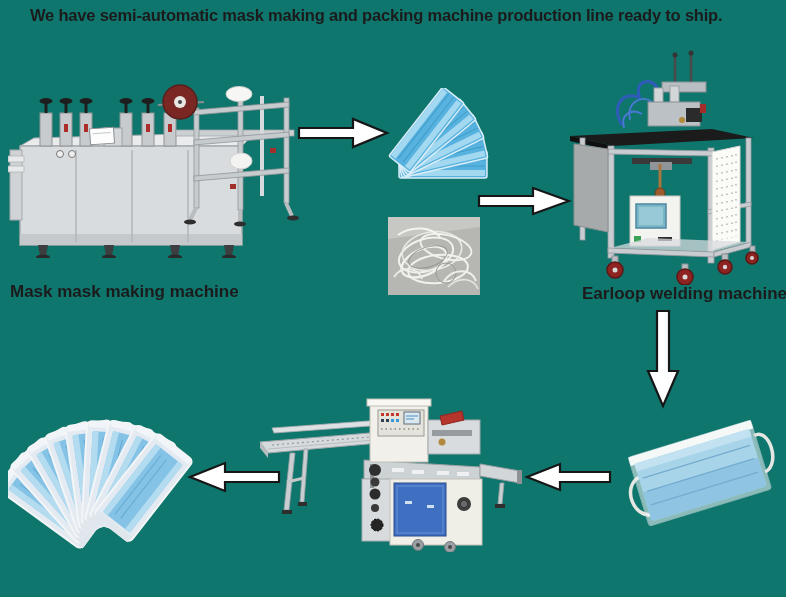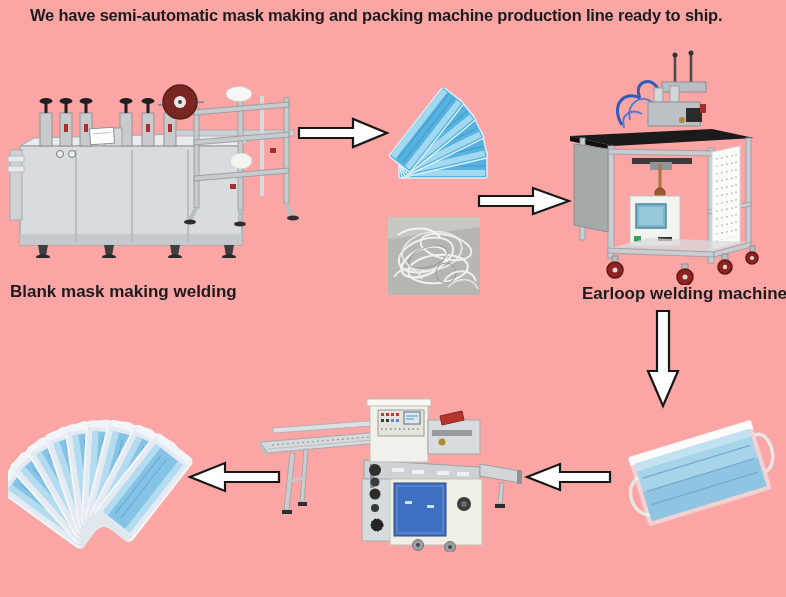--- a/index.html
+++ b/index.html
@@ -1,16 +1,16 @@
 <!DOCTYPE html>
 <html><head>
 <meta charset="utf-8">
 <style>
   html,body{margin:0;padding:0;background:#fff;}
-  .canvas{position:relative;width:786px;height:597px;background:#fca5a5;overflow:hidden;
+  .canvas{position:relative;width:786px;height:597px;background:#0f766e;overflow:hidden;
           font-family:"Liberation Sans",sans-serif;}
   .abs{position:absolute;}
   .title{font-weight:bold;font-size:16.5px;letter-spacing:-0.2px;color:#1b1b1b;white-space:nowrap;}
   .stage-label{font-weight:bold;font-size:17px;color:#1b1b1b;white-space:nowrap;}
   svg{display:block;}
   .flow-arrow polygon{fill:#ffffff;stroke:#161616;stroke-width:2.2;stroke-linejoin:miter;}
 </style>
 </head>
 <body>
 
@@ -239,21 +239,21 @@
         <rect x="160" y="204" width="6" height="8" fill="#b9bec2" stroke="#8a8f93"></rect>
           <circle cx="163" cy="217" r="7" fill="#8e2422" stroke="#5c1714" stroke-width="1.5"></circle>
           <circle cx="163" cy="217" r="2.2" fill="#d8d8d6"></circle>
         <rect x="188" y="196" width="5" height="8" fill="#b9bec2" stroke="#8a8f93"></rect>
           <circle cx="190" cy="208" r="6" fill="#8e2422" stroke="#5c1714" stroke-width="1.5"></circle>
           <circle cx="190" cy="208" r="2" fill="#d8d8d6"></circle>
       </g>
     </svg>
   </div>
 
-  <div class="abs stage-label" style="left:10px;top:282px;">Blank mask making welding</div>
+  <div class="abs stage-label" style="left:10px;top:282px;">Mask mask making machine</div>
   <div class="abs stage-label" style="left:582px;top:284px;">Earloop welding machine</div>
 
   <div class="abs flow-arrow" style="left:645px;top:309px;">
     <svg viewBox="0 0 36 100" width="36" height="100">
         <polygon points="12,2 12,62 3,62 18,97 33,62 24,62 24,2"></polygon>
       </svg>
   </div>
 
   <div class="abs" style="left:612px;top:414px;width:170px;height:120px;">
     <svg viewBox="0 0 170 120" width="170" height="120">

